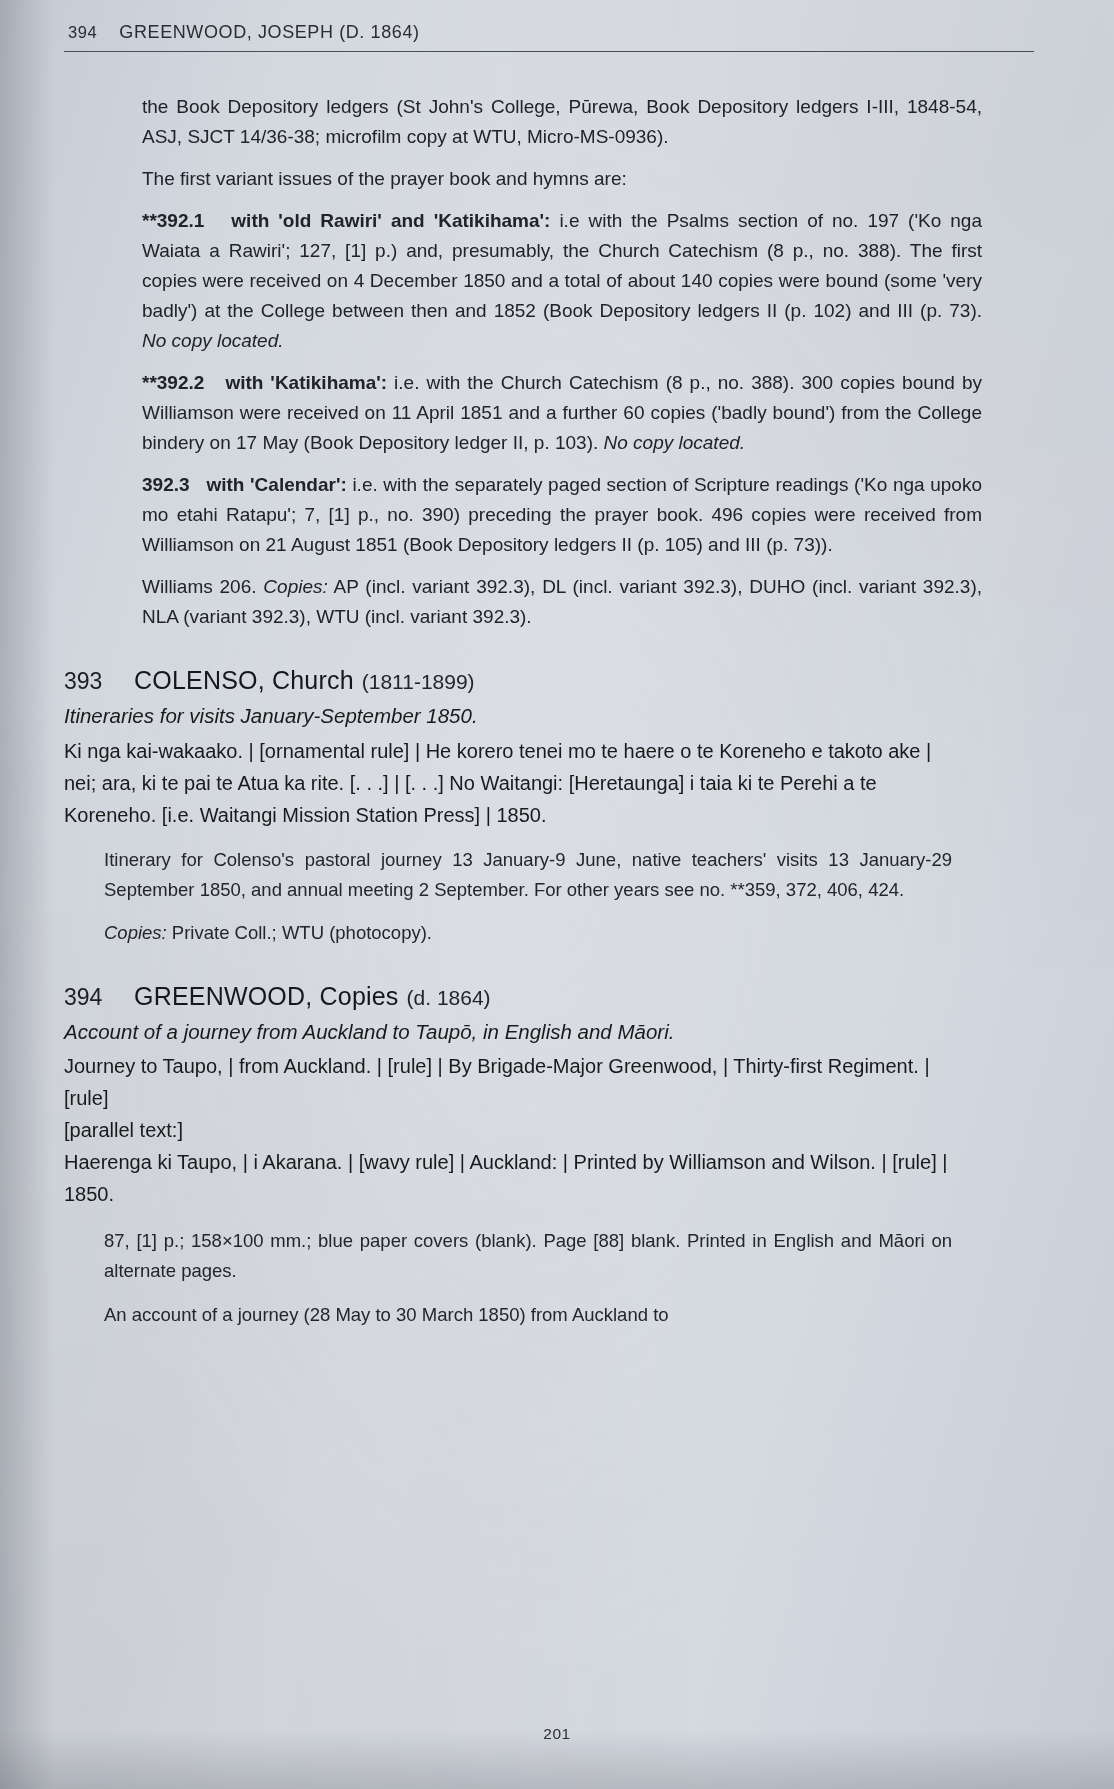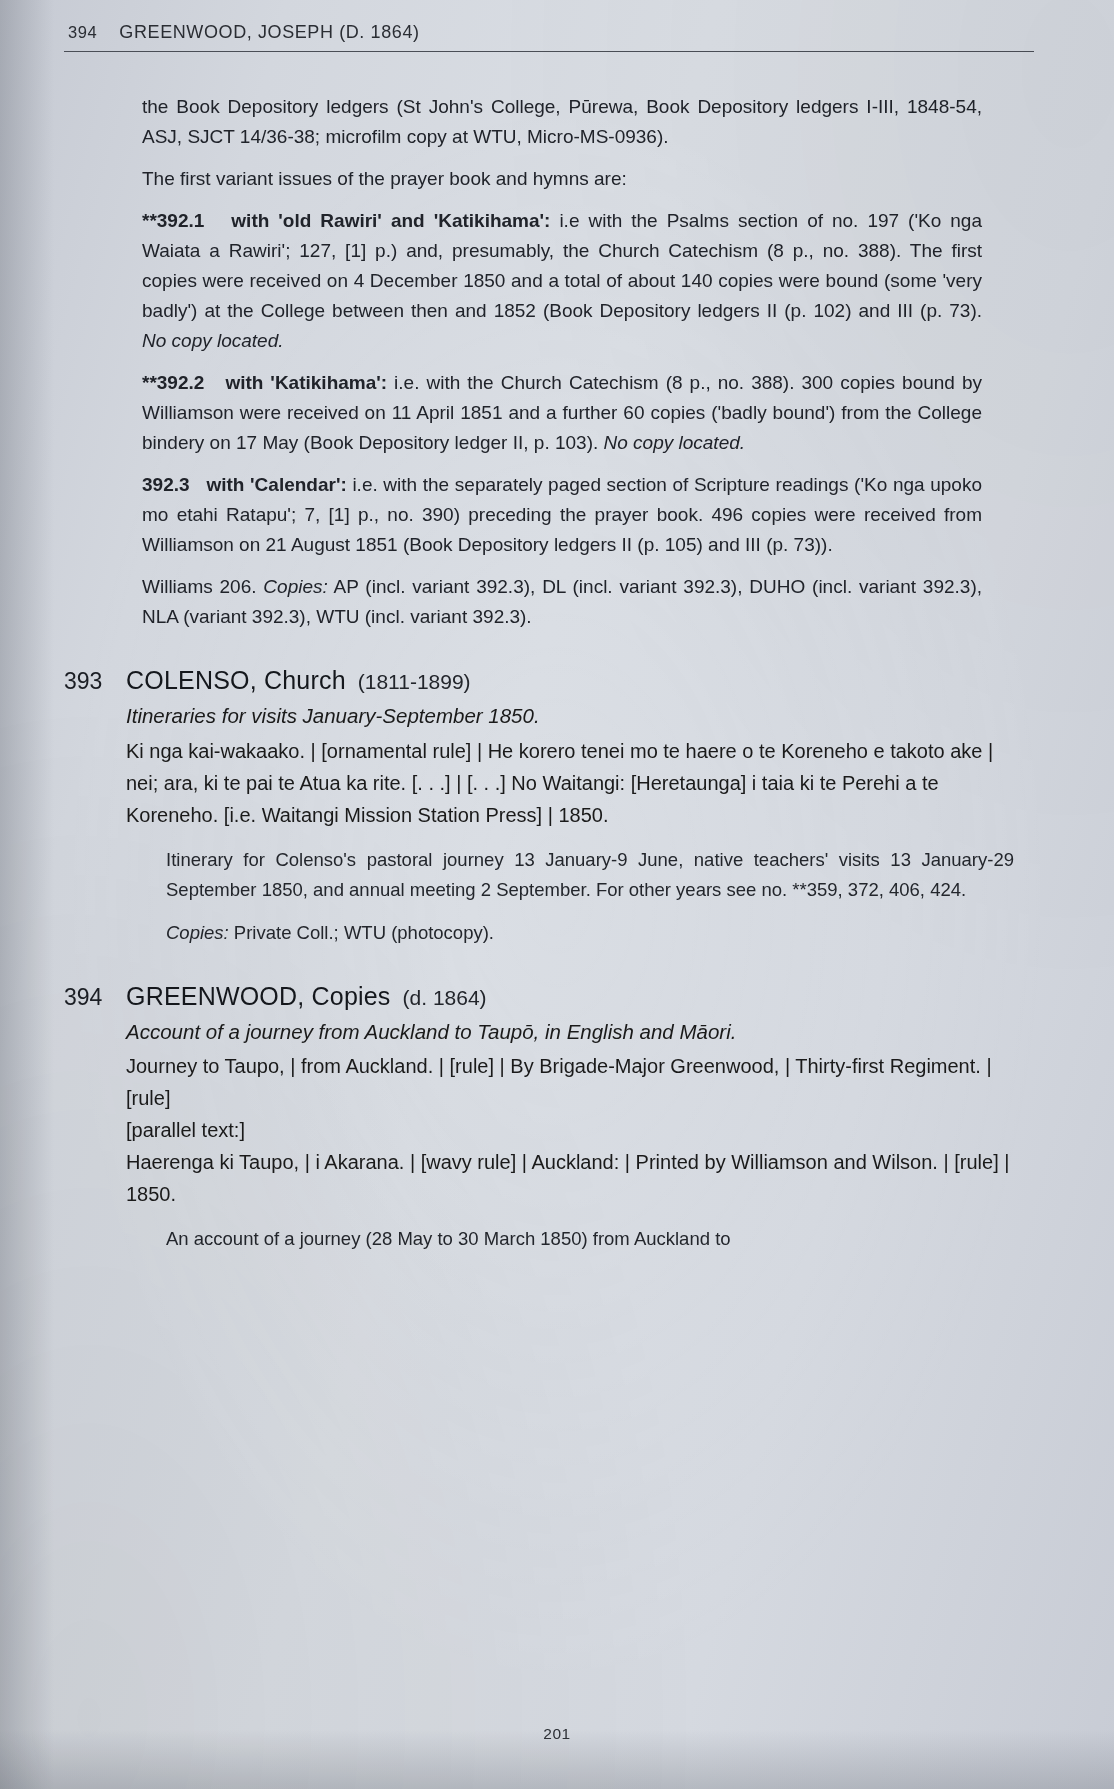--- a/index.html
+++ b/index.html
@@ -60,41 +60,39 @@
   }
   .ital { font-style: italic; }
   .bold { font-weight: bold; }
   .entry {
     margin-top: 34px;
     position: relative;
   }
   .entry-head {
     display: flex;
     align-items: baseline;
-    gap: 0;
+    gap: 8px;
     margin-left: 0;
   }
   .entry-num {
     width: 62px;
     flex: 0 0 62px;
     font-size: 23px;
     color: #1b1e24;
   }
   .entry-name {
     font-size: 25px;
     color: #14171c;
     letter-spacing: 0.2px;
   }
   .entry-dates {
     font-size: 21px;
-    margin-left: 12px;
     color: #22252b;
   }
   .entry-body {
-    margin-left: 62px;
     width: 888px;
   }
   .entry-title {
     font-style: italic;
     font-size: 20.5px;
     margin: 6px 0 4px 0;
     line-height: 1.45;
   }
   .transcription {
     font-size: 20px;
@@ -201,20 +199,21 @@
         <div class="entry-head">
           <span class="entry-num">394</span>
           <span class="entry-name">GREENWOOD, Copies</span>
           <span class="entry-dates">(d. 1864)</span>
         </div>
         <div class="entry-body">
           <p class="entry-title">Account of a journey from Auckland to Taupō, in English and Māori.</p>
           <p class="transcription" style="white-space: pre-line;">Journey to Taupo, | from Auckland. | [rule] | By Brigade-Major Greenwood, | Thirty-first Regiment. | [rule]
 [parallel text:]
 Haerenga ki Taupo, | i Akarana. | [wavy rule] | Auckland: | Printed by Williamson and Wilson. | [rule] | 1850.</p>
+          <p class="note first">87, [1] p.; 158×100 mm.; blue paper covers (blank). Page [88] blank. Printed in English and Māori on alternate pages.</p>
           <p class="note">An account of a journey (28 May to 30 March 1850) from Auckland to</p>
         </div>
       </div>
 
     </div>
   </div>
 
   <div class="folio">201</div>
   <div class="edge-shade"></div>
   <div class="edge-shade-b"></div>

